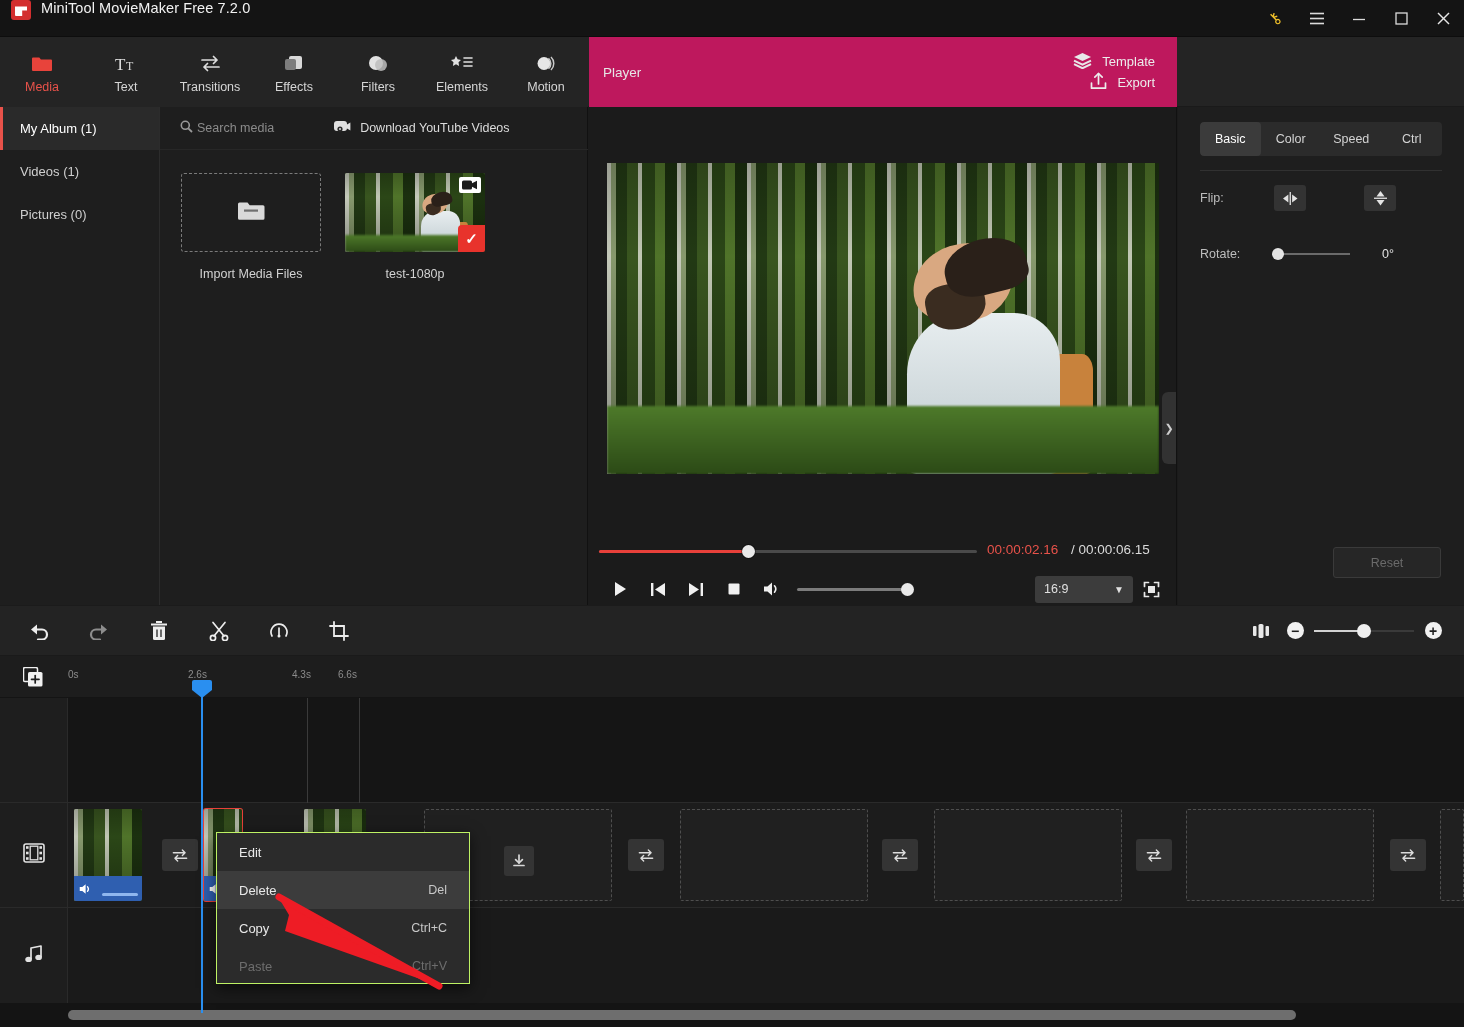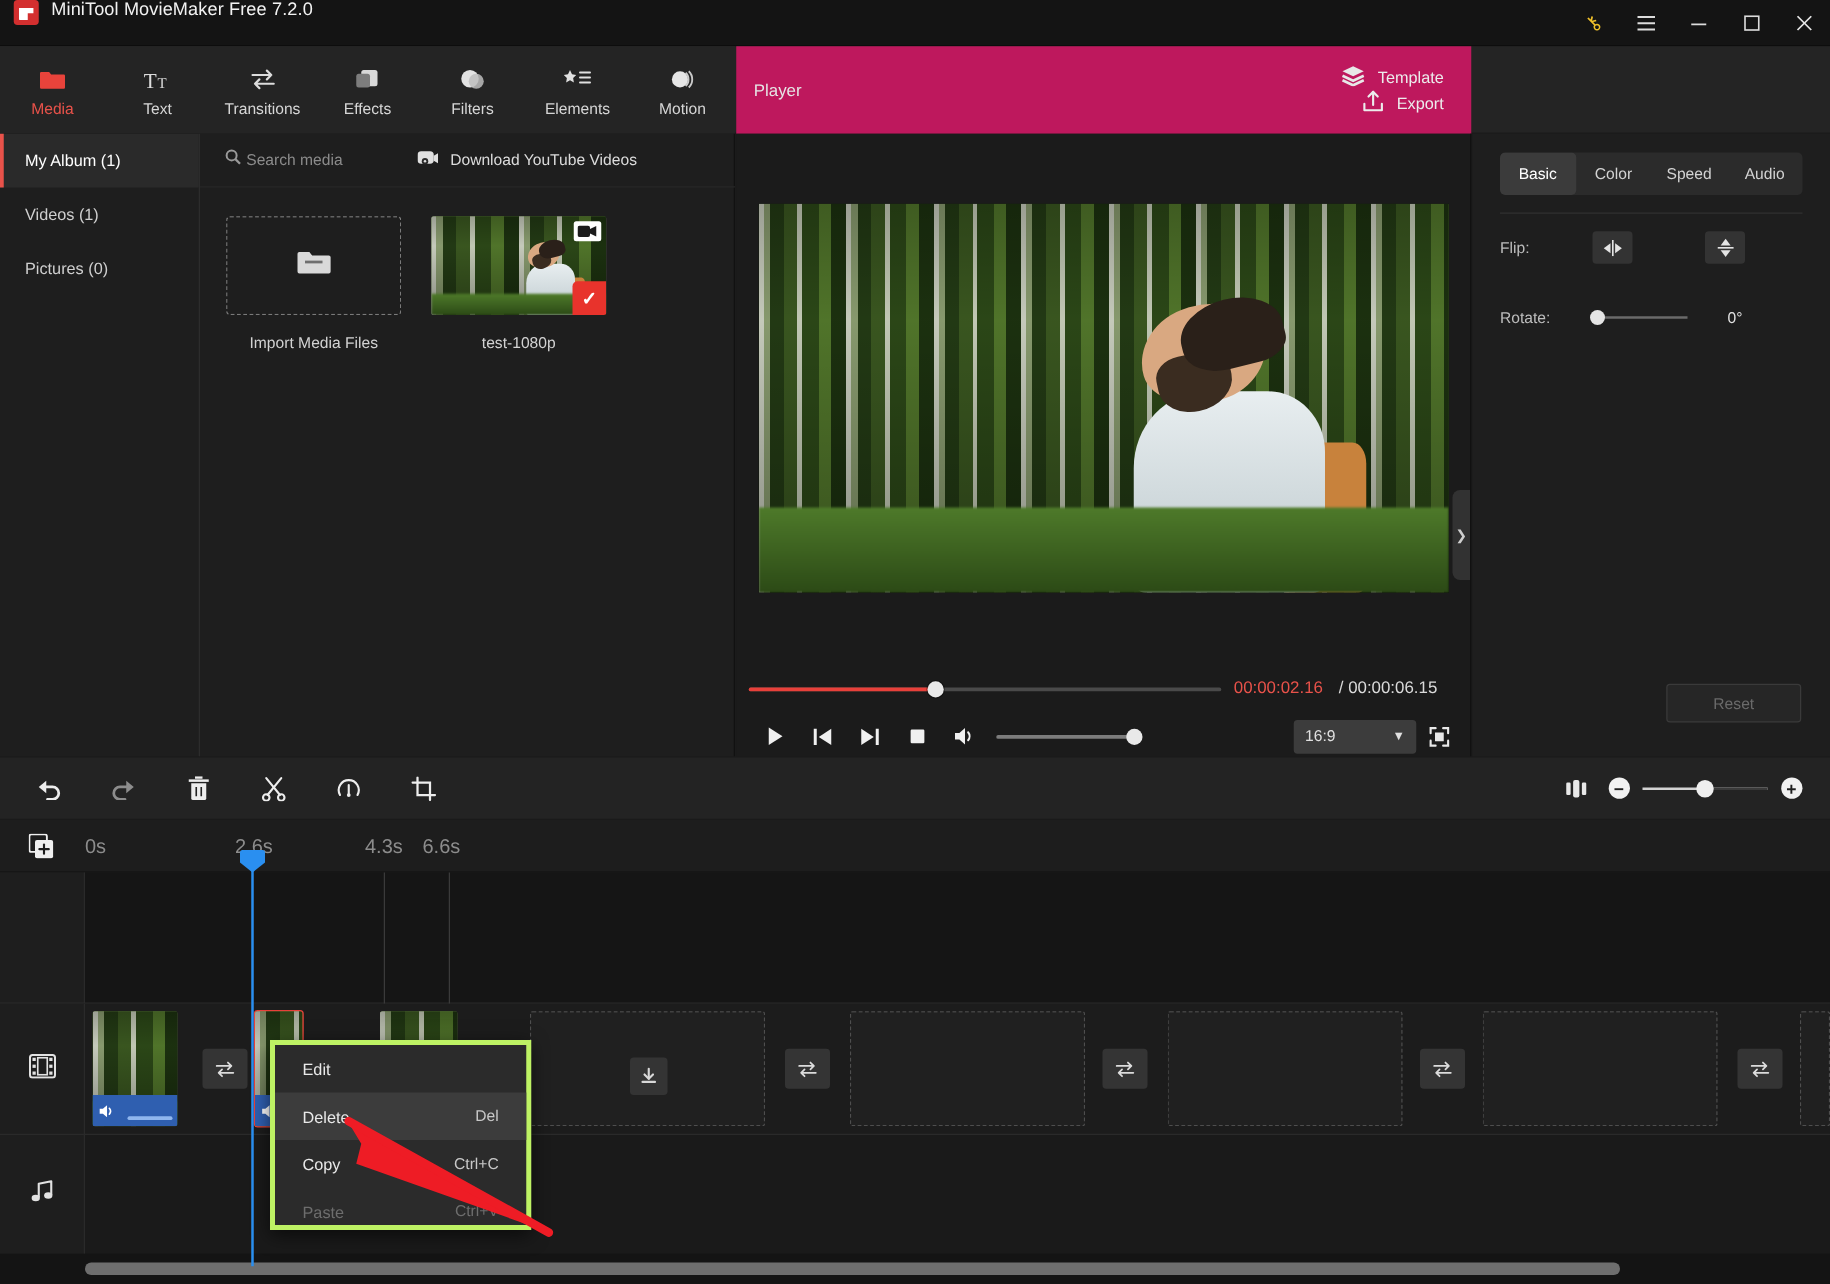--- a/index.html
+++ b/index.html
@@ -257,21 +257,21 @@
 
   
   .ruler {
     position: absolute; top: 656px; left: 0; width: 1464px; height: 42px;
     background: #1d1d1d; border-bottom: 1px solid #141414;
   }
   .add-track-btn {
     position: absolute; left: 22px; top: 10px; width: 22px; height: 22px;
     display: flex; align-items: center; justify-content: center; color: #f0f0f0;
   }
-  .tick-lbl { position: absolute; top: 13px; font-size: 16px; color: #8c8c8c; }
+  .tick-lbl { position: absolute; top: 13px; font-size: 10px; color: #8c8c8c; }
 
   .tracks {
     position: absolute; top: 698px; left: 0; width: 1464px; height: 305px; background: #1a1a1a;
   }
   .track-head { position: absolute; left: 0; width: 68px; background: #1e1e1e; border-right: 1px solid #2a2a2a;
                 display: flex; align-items: center; justify-content: center; color: #e2e2e2; }
   .track-lane { position: absolute; left: 68px; width: 1396px; }
 
   .tl-clip {
     position: absolute; top: 6px; height: 92px; border-radius: 2px; overflow: hidden; background:#2b2b2b;
@@ -301,22 +301,22 @@
     position: absolute; left: 201px; top: 688px; width: 2px; height: 325px; background: #2a8ff0; z-index: 30;
   }
   .playhead-marker {
     position: absolute; left: 192px; top: 680px; width: 20px; height: 18px; background: #2a8ff0; z-index: 31;
     clip-path: polygon(0 0, 100% 0, 100% 55%, 50% 100%, 0 55%);
     border-radius: 2px;
   }
 
   
   .ctxmenu {
-    position: absolute; left: 216px; top: 832px; width: 209px; height: 152px;
-    background: #2b2b2b; border: 4px solid #bef264; z-index: 60;
+    position: absolute; left: 216px; top: 832px; width: 254px; height: 152px;
+    background: #2b2b2b; border: 1px solid #bef264; z-index: 60;
     box-shadow: 0 4px 14px rgba(0,0,0,.6);
   }
   .ctx-item {
     height: 38px; display: flex; align-items: center; padding: 0 22px;
     font-size: 13px; color: #e9e9e9;
   }
   .ctx-item.hl { background: #3c3c3c; }
   .ctx-item.disabled { color: #6d6d6d; }
   .ctx-item .sc { margin-left: auto; font-size: 12.5px; color: #c8c8c8; }
   .ctx-item.disabled .sc { color: #6d6d6d; }
@@ -646,21 +646,21 @@
       <div class="seg-item active">
         <span>Basic</span>
       </div>
       <div class="seg-item">
         <span>Color</span>
       </div>
       <div class="seg-item">
         <span>Speed</span>
       </div>
       <div class="seg-item">
-        <span>Audio</span>
+        <span>Ctrl</span>
       </div>
     </div>
 
     <div class="prop-divider"></div>
 
     <div class="prop-row" style="top:78px;">
       <div class="prop-label">Flip:</div>
       <div class="flip-btn" style="margin-left:14px;">
         <svg width="19" height="13" viewBox="0 0 19 13">
             <rect x="8.6" y="0" width="1.3" height="13" fill="#e4e4e4"></rect>

